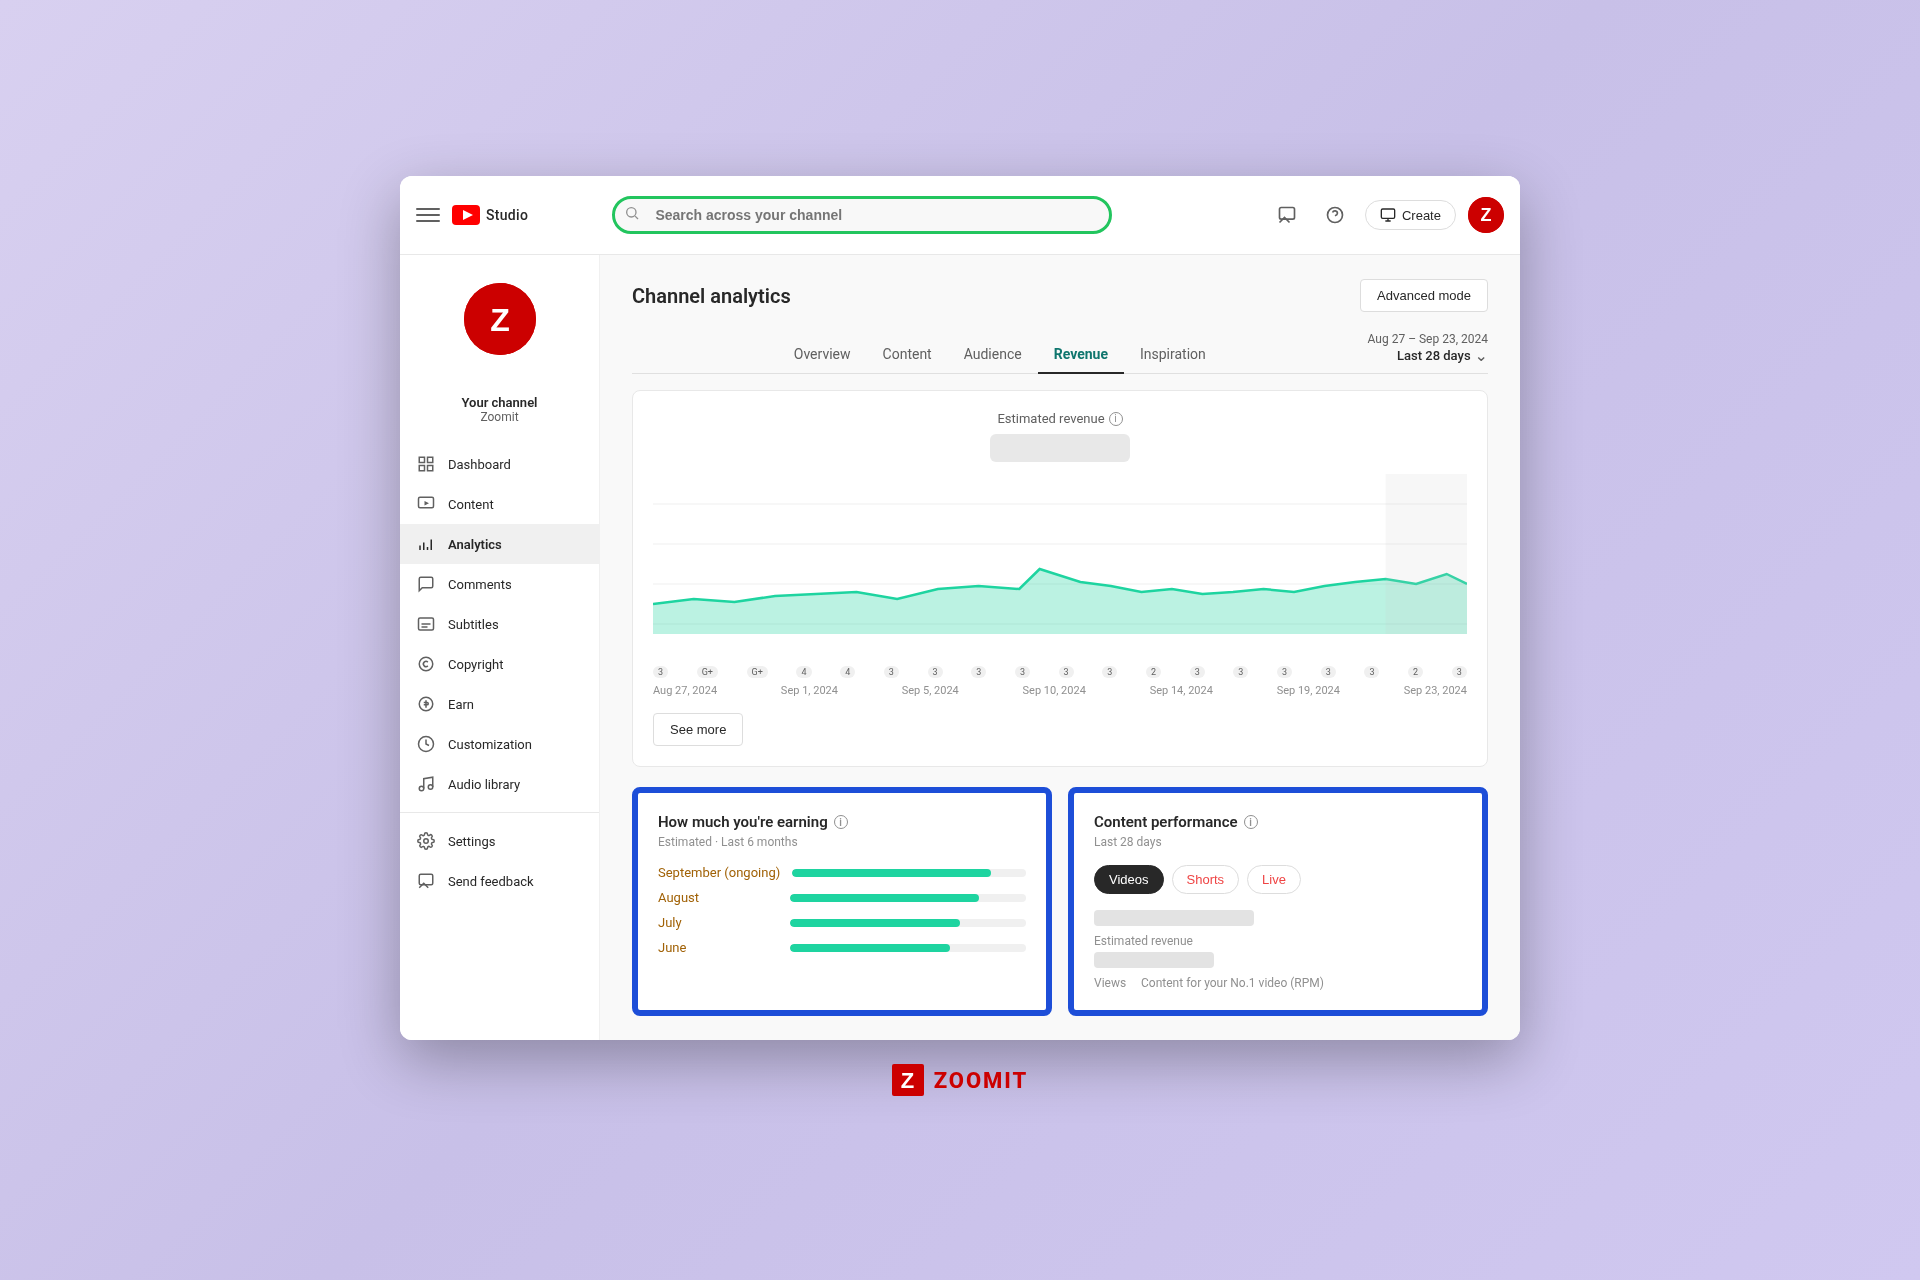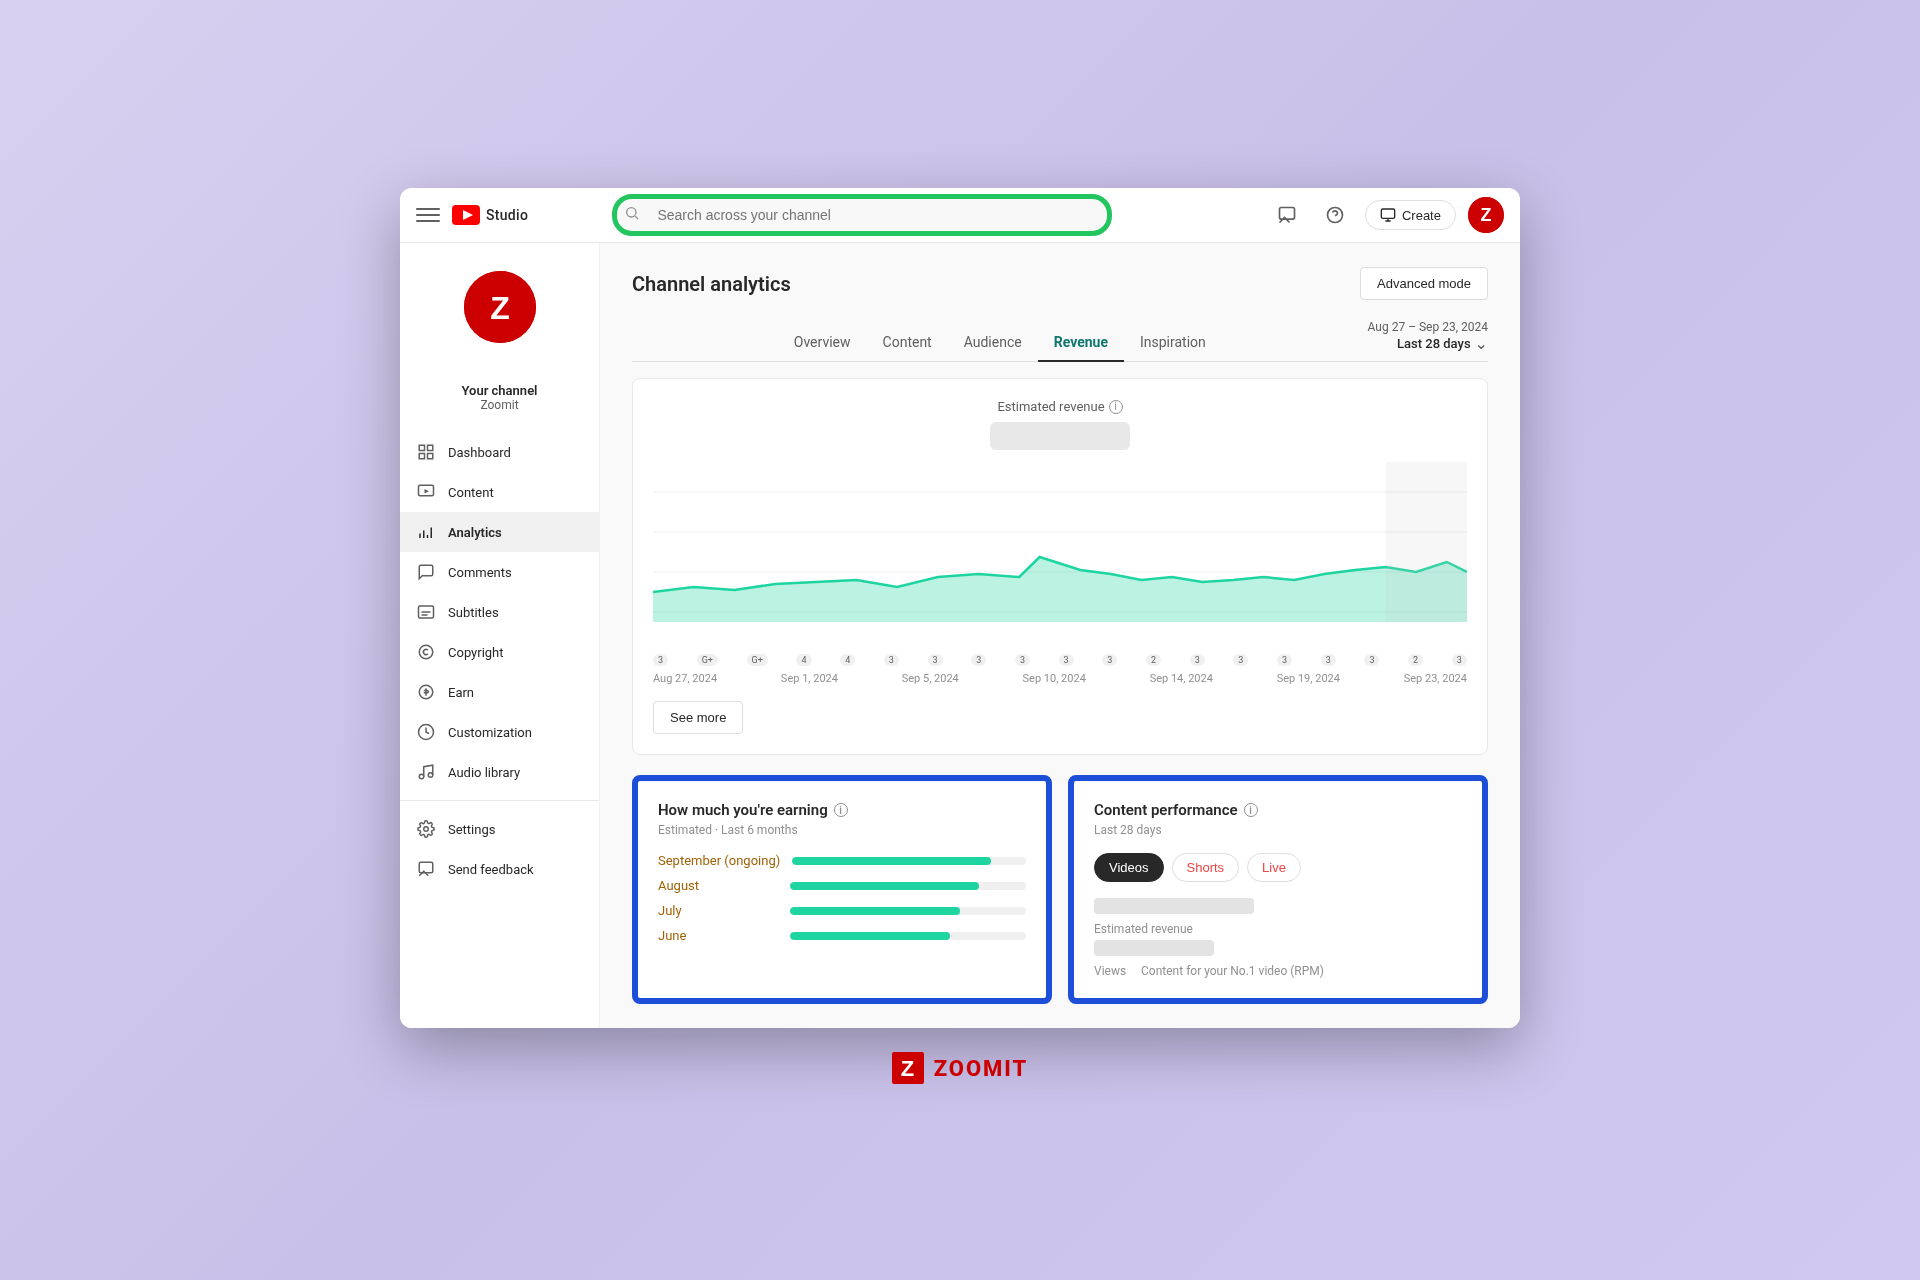--- a/index.html
+++ b/index.html
@@ -21,21 +21,21 @@
       width: 1120px;
       max-width: 100%;
       overflow: hidden;
     }
 
     
     .top-bar {
       background: #fff;
       display: flex;
       align-items: center;
-      padding: 6px 16px;
+      padding: 20px 16px;
       border-bottom: 1px solid #e8e8e8;
       gap: 12px;
     }
 
     .hamburger-icon {
       width: 24px;
       height: 24px;
       display: flex;
       flex-direction: column;
       justify-content: center;
@@ -68,26 +68,27 @@
 
     .search-bar {
       flex: 1;
       max-width: 500px;
       margin: 0 auto;
       position: relative;
     }
     .search-bar input {
       width: 100%;
       padding: 8px 16px 8px 40px;
-      border: 5px solid #22c55e;
+      border: 3px solid #22c55e;
       border-radius: 20px;
       font-size: 14px;
       background: #f8f8f8;
       color: #282828;
       outline: none;
+      font-weight: bold;
     }
     .search-icon-wrap {
       position: absolute;
       left: 12px;
       top: 50%;
       transform: translateY(-50%);
       color: #909090;
     }
 
     .top-bar-actions {

